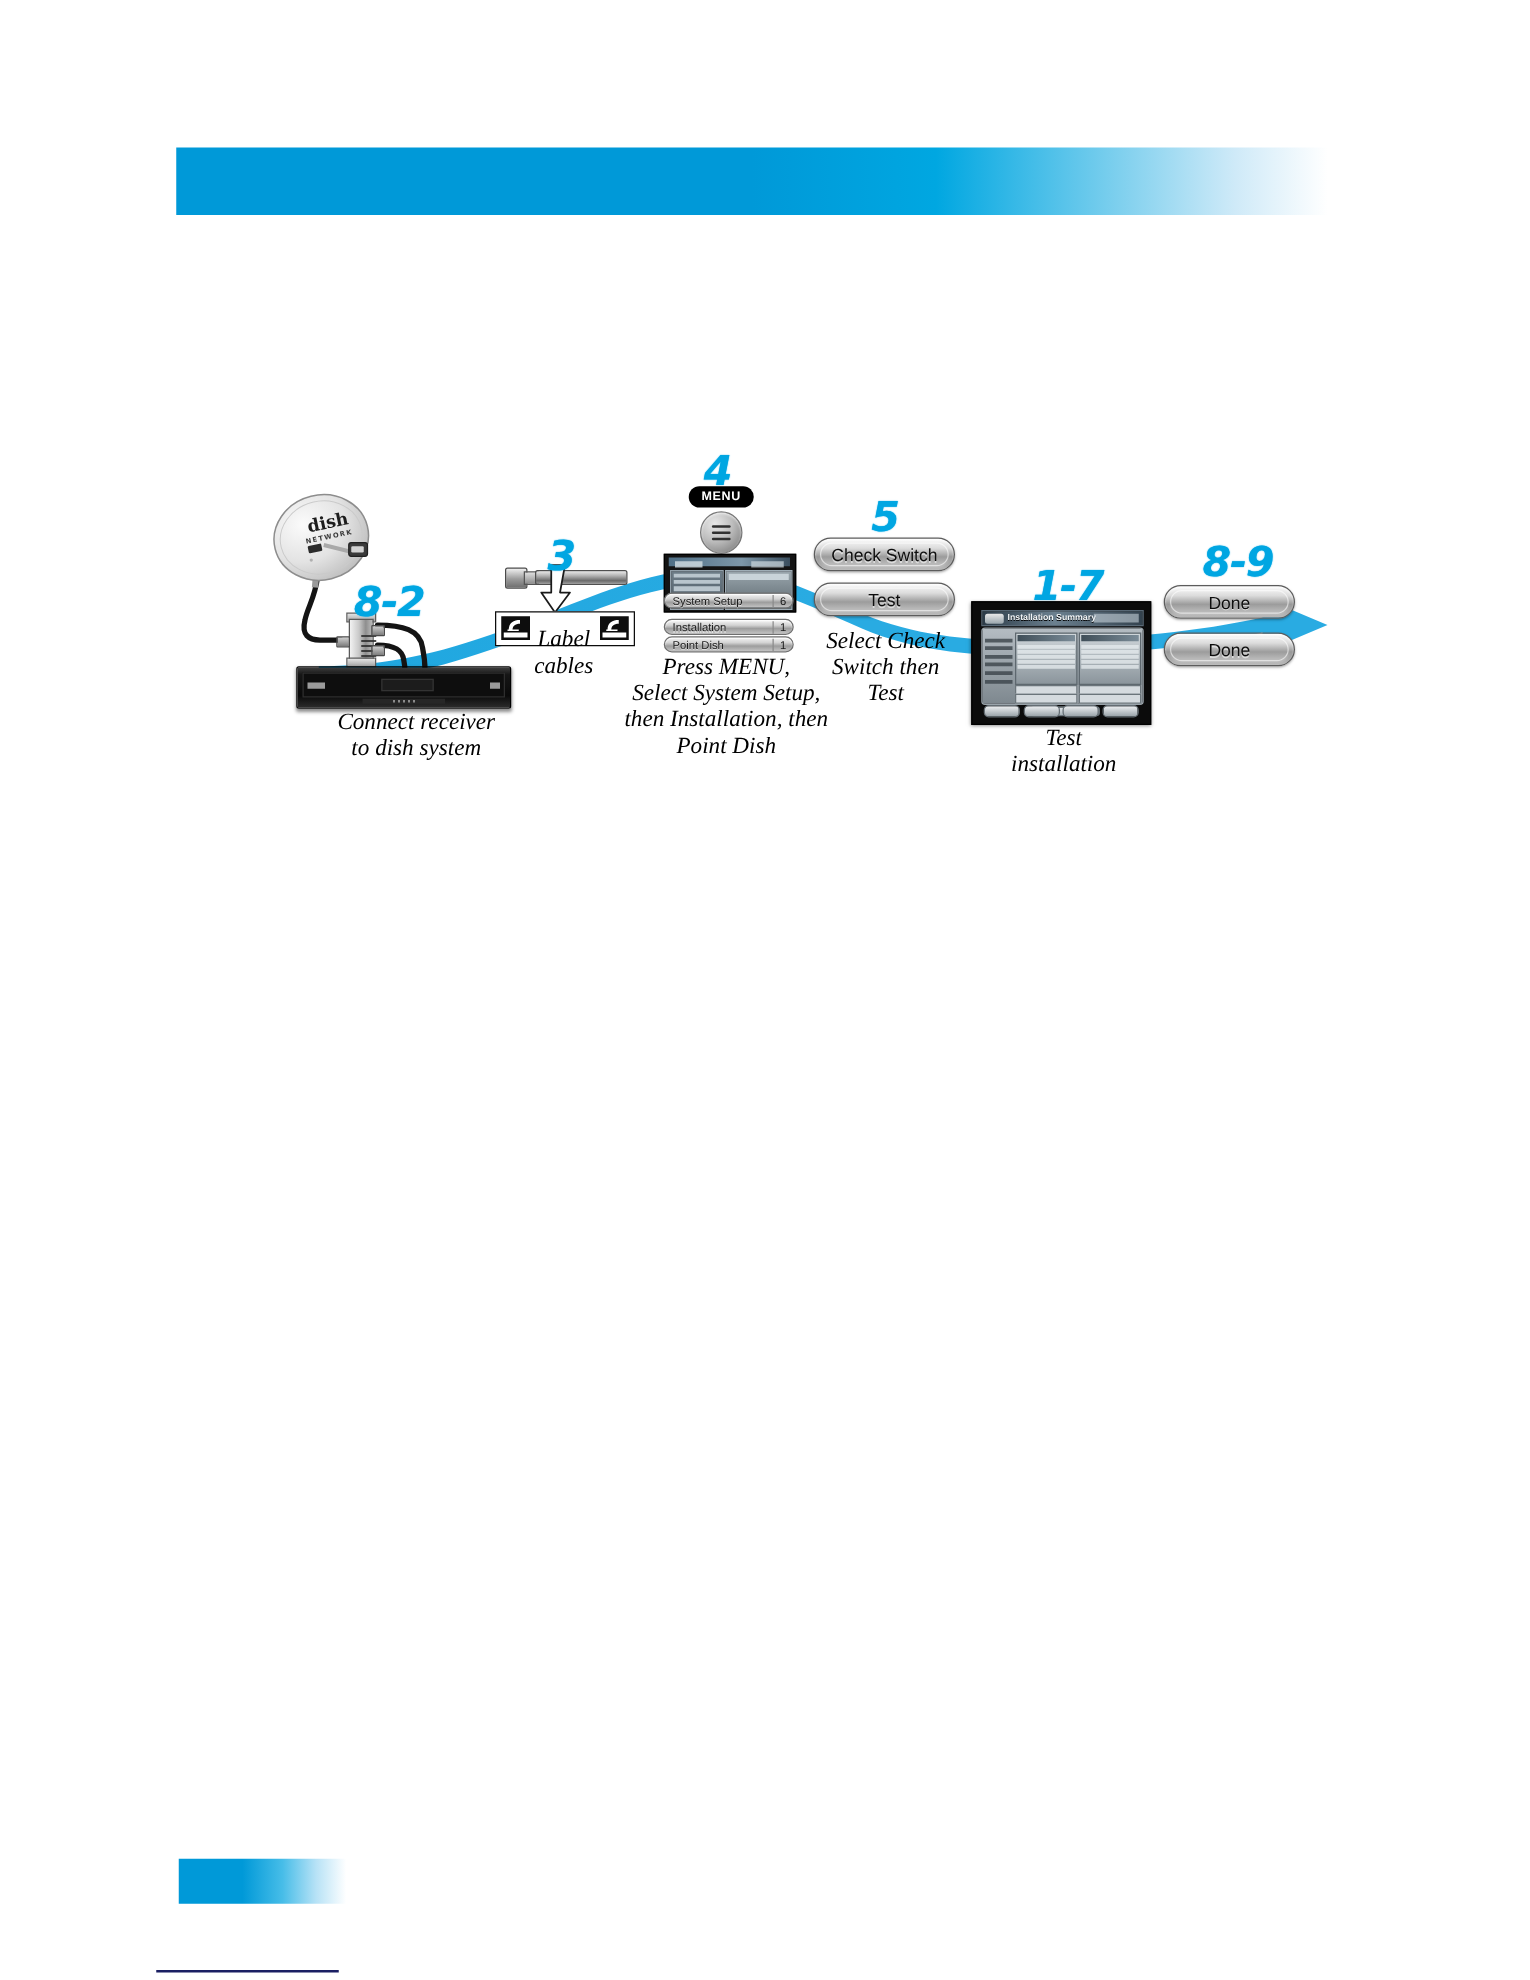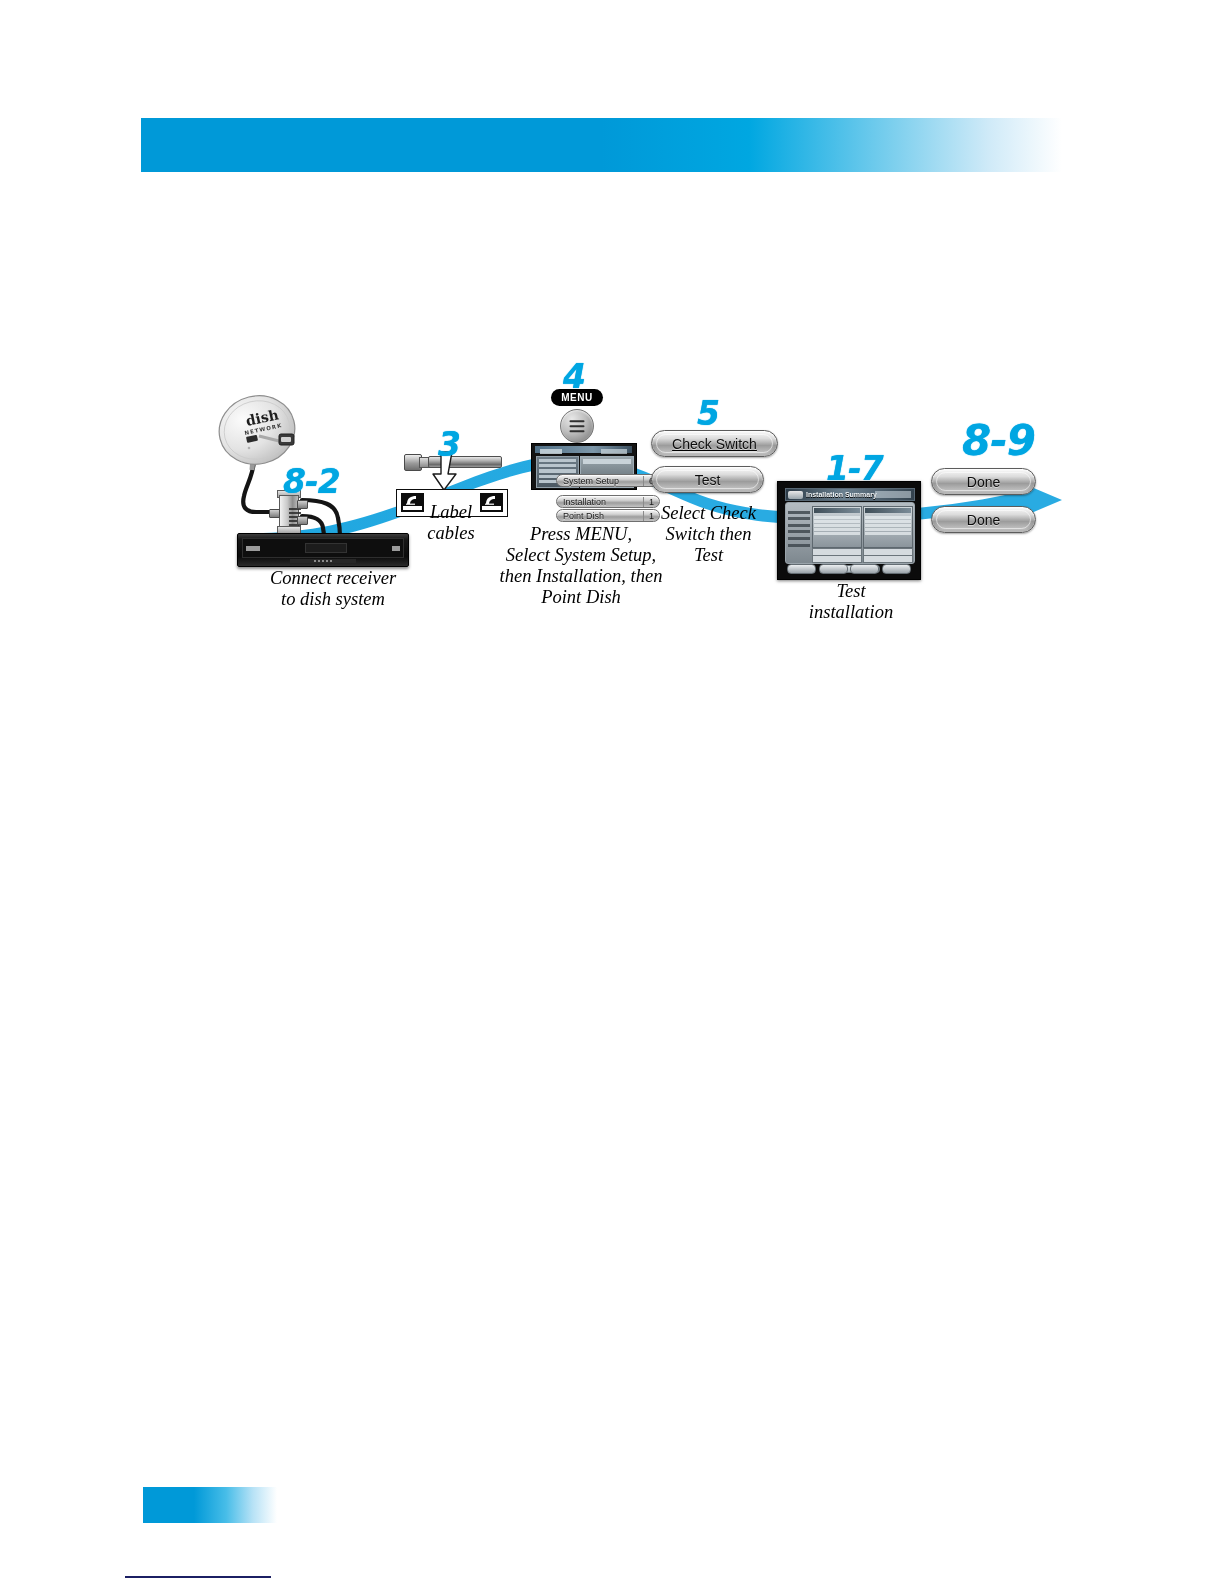--- a/index.html
+++ b/index.html
@@ -43,21 +43,21 @@
     font-family:"DejaVu Sans", sans-serif;
     letter-spacing:-1px;
     line-height:1;
     text-shadow:0 0 1px #00a6e2;
   }
   #num-1-2{left:283px;top:465px;font-size:33px;}
   #num-3{left:438px;top:428px;font-size:33px;}
   #num-4{left:563px;top:360px;font-size:33px;}
   #num-5{left:697px;top:397px;font-size:33px;}
   #num-6-7{left:826px;top:452px;font-size:33px;}
-  #num-8-9{left:962px;top:420px;font-size:42px;}
+  #num-8-9{left:962px;top:433px;font-size:33px;}
 
   
   .caption{
     position:absolute;
     font-family:"Liberation Serif", serif;
     font-style:italic;
     font-size:18.5px;
     line-height:21px;
     color:#000;
     text-align:center;
@@ -132,21 +132,20 @@
   }
 
   .menu-row{
     position:absolute;left:0;width:104px;height:13px;
     border-radius:7px;
     background:linear-gradient(#f4f4f4 0%,#d3d3d3 38%,#9d9d9d 62%,#c4c4c4 100%);
     border:1px solid #6f6f6f;
     display:flex;align-items:center;
     box-sizing:border-box;
     box-shadow:inset 0 1px 1px rgba(255,255,255,.9);
-    margin-left:25px;
   }
   .menu-row .lbl{
     flex:1;padding-left:6px;font-size:9px;color:#1a1a1a;
     font-family:"Liberation Sans", sans-serif;
     text-shadow:0 1px 0 rgba(255,255,255,.6);
     white-space:nowrap;
   }
   .menu-row .num{
     width:15px;text-align:center;font-size:9px;color:#1a1a1a;
     border-left:1px solid #8a8a8a;
@@ -172,21 +171,21 @@
     border-radius:12px;border:1px solid rgba(255,255,255,.55);
     pointer-events:none;
   }
   .pill-btn span.txt{
     position:relative;z-index:2;
     font-family:"Liberation Sans", sans-serif;
     font-size:14px;color:#0d0d0d;
     text-shadow:0 1px 0 rgba(255,255,255,.55);
     white-space:nowrap;
   }
-  #btn-check-switch{left:651px;top:430px;width:127px;height:27px;text-decoration:underline;}
+  #btn-check-switch{left:651px;top:430px;width:113px;height:27px;}
   #btn-test{left:651px;top:466px;width:113px;height:27px;}
   #btn-done-1{left:931px;top:468px;width:105px;height:27px;}
   #btn-done-2{left:931px;top:506px;width:105px;height:27px;}
 
   
   #tv-summary{
     position:absolute;left:777px;top:481px;width:142px;height:97px;
     background:#0b0b0b;border:1px solid #000;
     box-shadow:0 1px 3px rgba(0,0,0,.5);
   }

